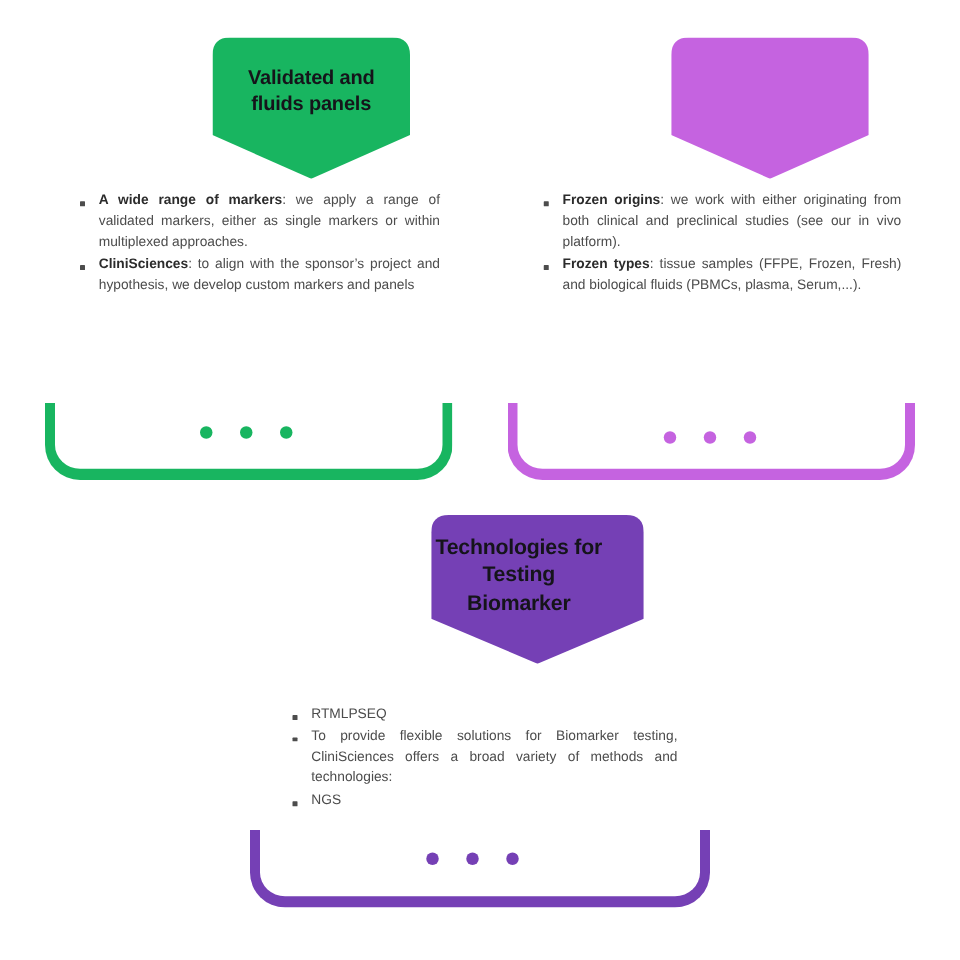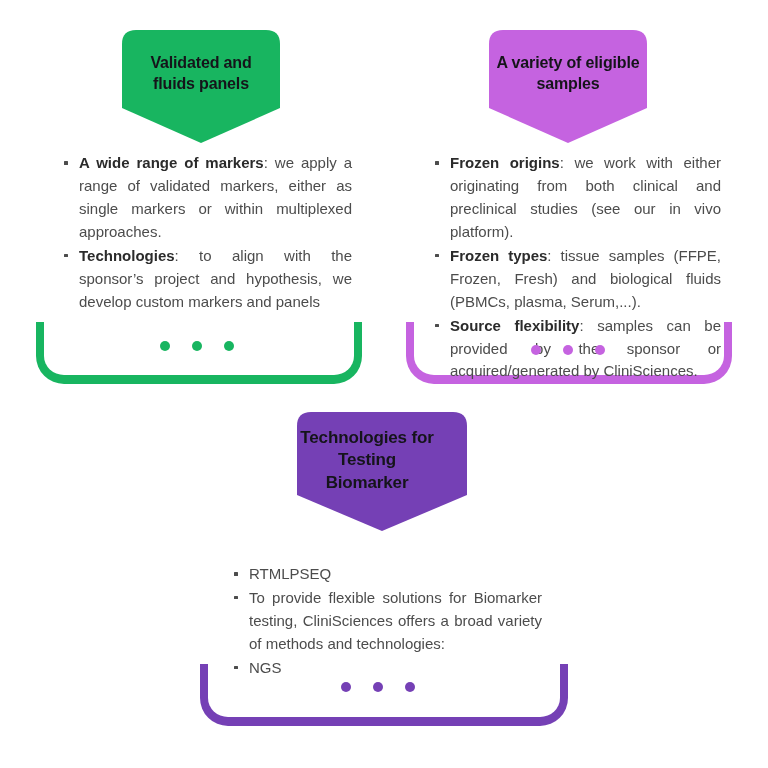--- a/index.html
+++ b/index.html
@@ -50,20 +50,21 @@
     border-style: solid;
     border-width: 0 8px 9px 8px;
     box-sizing: border-box;
     pointer-events: none;
   }
 
   
   .banner {
     position: absolute;
     z-index: 4;
+    margin-left: 48px;
   }
   .banner svg {
     display: block;
     position: absolute;
     top: 0;
     left: 0;
   }
   .banner-text {
     position: absolute;
     left: 0;
@@ -73,21 +74,21 @@
     font-weight: bold;
     line-height: 1.32;
     letter-spacing: -0.15px;
     z-index: 2;
   }
 
   
   .body-text {
     position: absolute;
     color: #4c4c4c;
-    font-size: 15px;
+    font-size: 11px;
     line-height: 1.53;
     z-index: 3;
   }
   .body-text ul {
     margin: 0;
     padding: 0;
     list-style: none;
   }
   .body-text li {
     position: relative;
@@ -160,50 +161,45 @@
     </svg>
     <div class="banner-text" style="top: 22px; font-size: 16px; color: rgb(21, 20, 26);">
       <div>Validated and</div>
       <div>fluids panels</div>
     </div>
   </div>
 
   <div class="body-text" id="text-panels">
     <ul>
       <li><b>A wide range of markers</b><span>: we apply a range of validated markers, either as single markers or within multiplexed approaches.</span></li>
-      <li><b>Technologies</b><span>: to align with the sponsor’s project and hypothesis, we develop custom markers and panels</span></li>
+      <li><b>CliniSciences</b><span>: to align with the sponsor’s project and hypothesis, we develop custom markers and panels</span></li>
     </ul>
   </div>
 
   <div class="dots" id="dots-panels">
     <span style="background: rgb(24, 181, 96);"></span>
     <span style="background: rgb(24, 181, 96);"></span>
     <span style="background: rgb(24, 181, 96);"></span>
   </div>
 
   <div class="card" id="card-samples">
     <div class="card-shell"></div>
     <div class="card-foot" style="border-color: rgb(197, 99, 224);"></div>
   </div>
 
   <div class="banner" id="banner-samples">
     <svg width="158" height="113" viewBox="0 0 158 113" aria-hidden="true">
       <path class="banner-path" d="M0,14 Q0,0 14,0 L144,0 Q158,0 158,14 L158,78 L79,113 L0,78 Z" fill="#C563E0"></path>
     </svg>
-    <div class="banner-text" style="top: 22px; font-size: 16px; color: rgb(21, 20, 26);">
-      <div>A variety of eligible</div>
-      <div>samples</div>
-    </div>
   </div>
 
   <div class="body-text" id="text-samples">
     <ul>
       <li><b>Frozen origins</b><span>: we work with either originating from both clinical and preclinical studies (see our in vivo platform).</span></li>
       <li><b>Frozen types</b><span>: tissue samples (FFPE, Frozen, Fresh) and biological fluids (PBMCs, plasma, Serum,...).</span></li>
-      <li><b>Source flexibility</b><span>: samples can be provided by the sponsor or acquired/generated by CliniSciences.</span></li>
     </ul>
   </div>
 
   <div class="dots" id="dots-samples">
     <span style="background: rgb(197, 99, 224);"></span>
     <span style="background: rgb(197, 99, 224);"></span>
     <span style="background: rgb(197, 99, 224);"></span>
   </div>
 
   <div class="card" id="card-tech">

